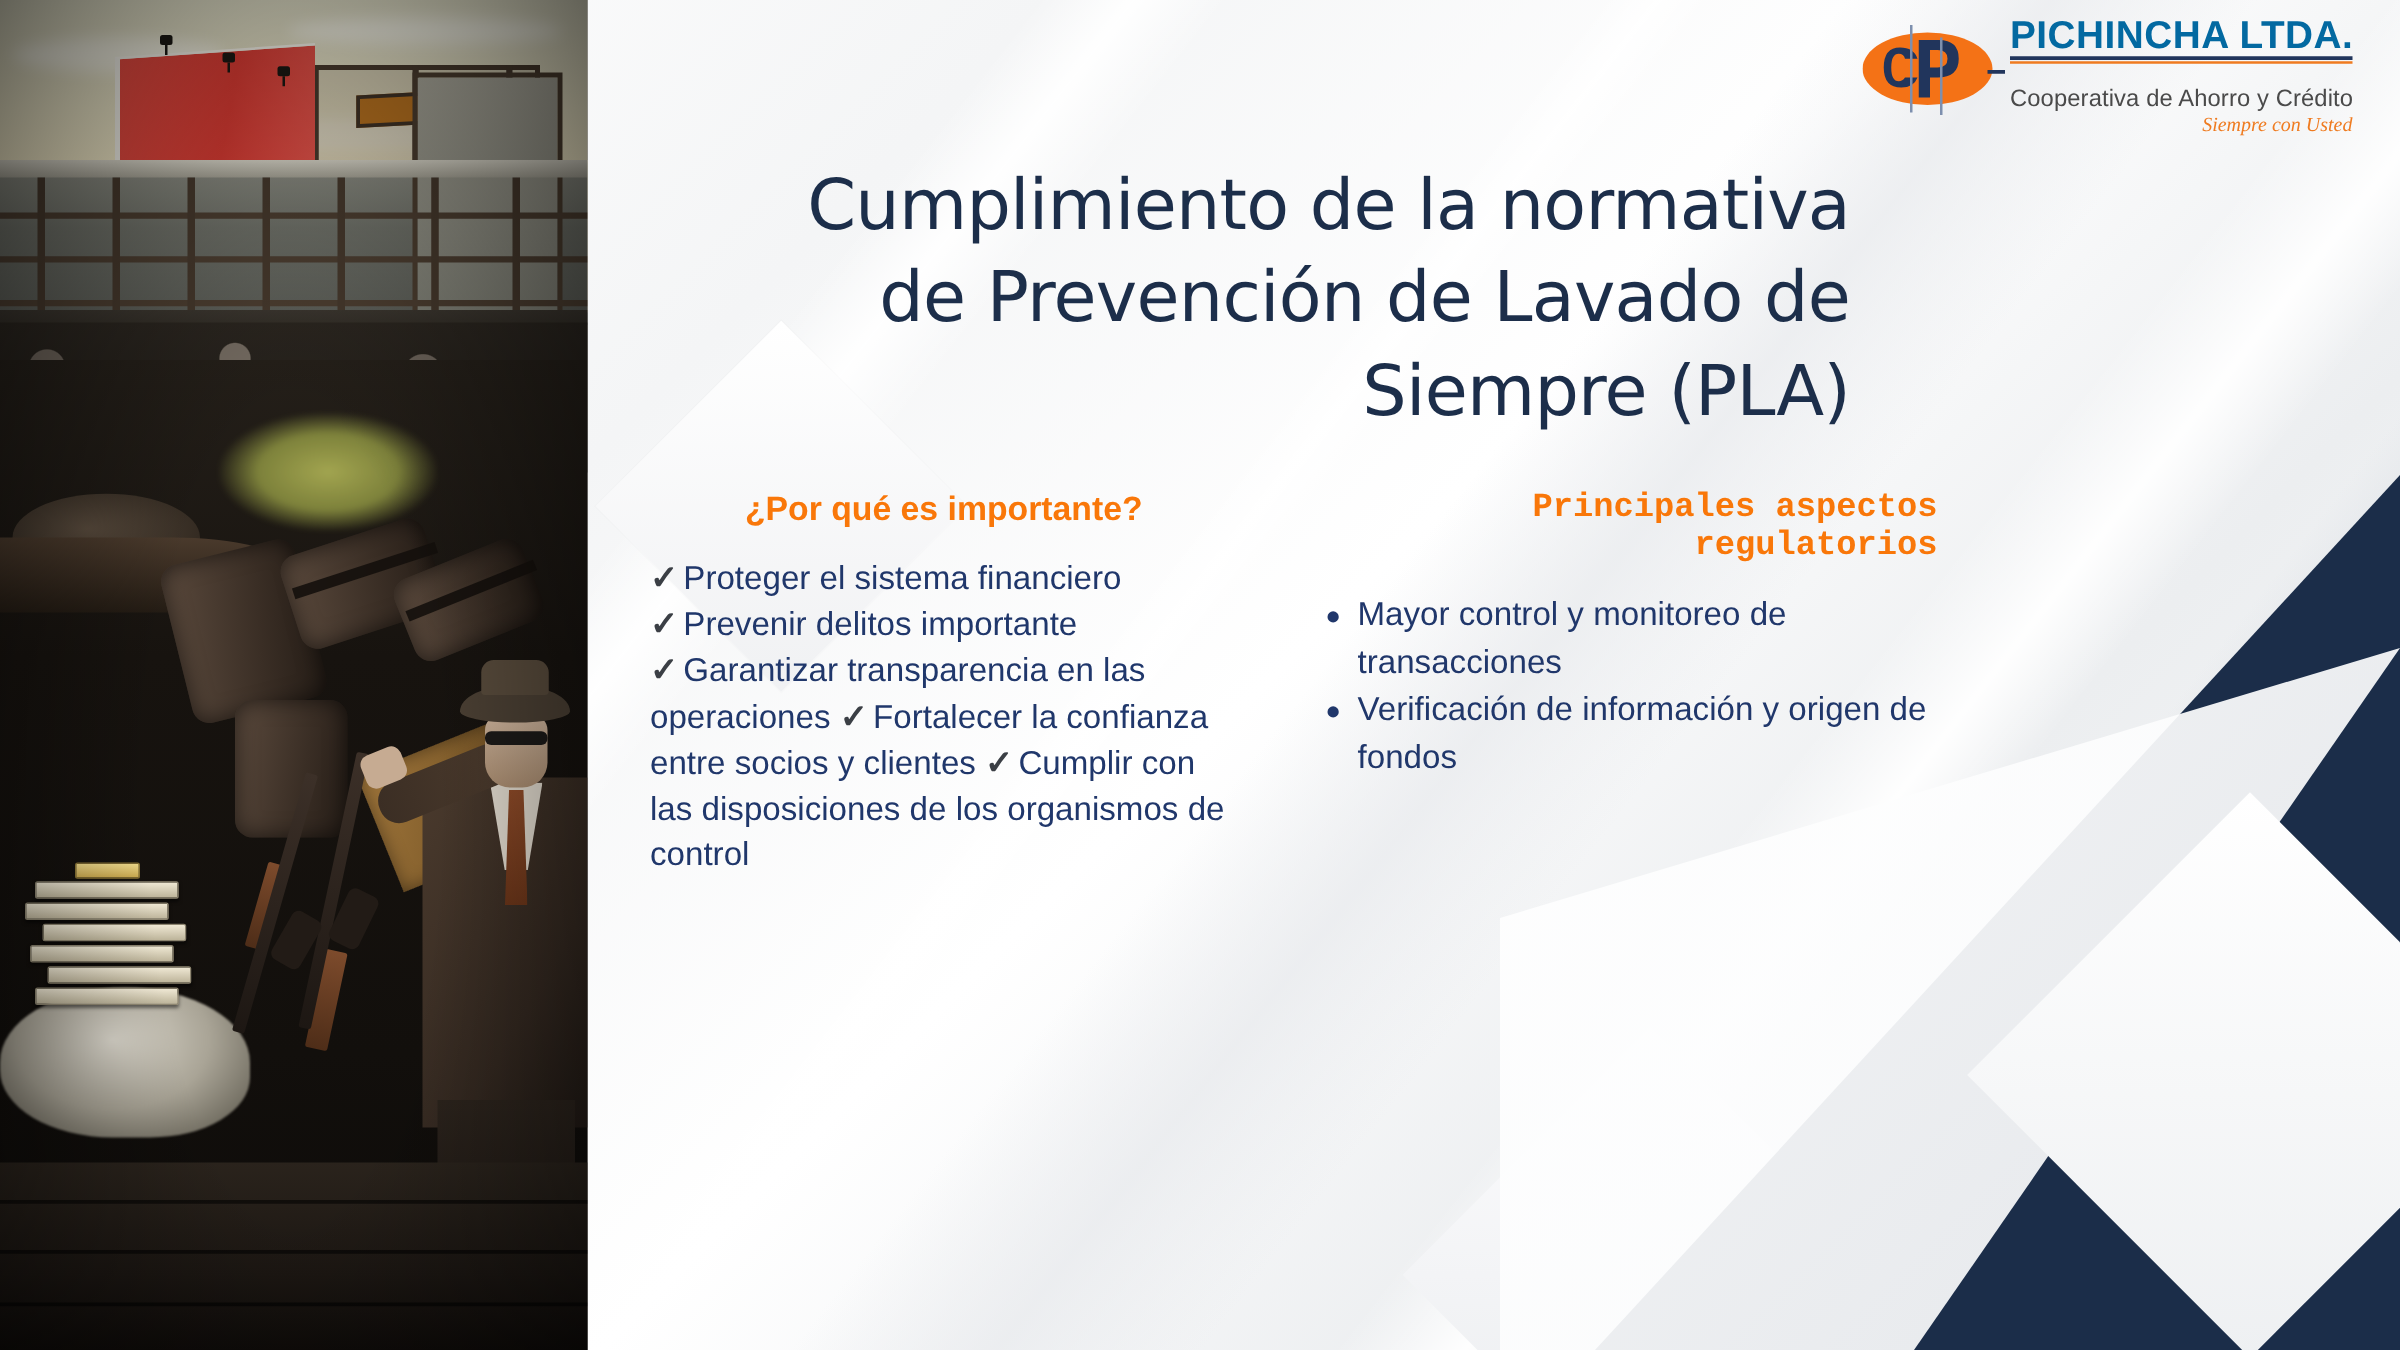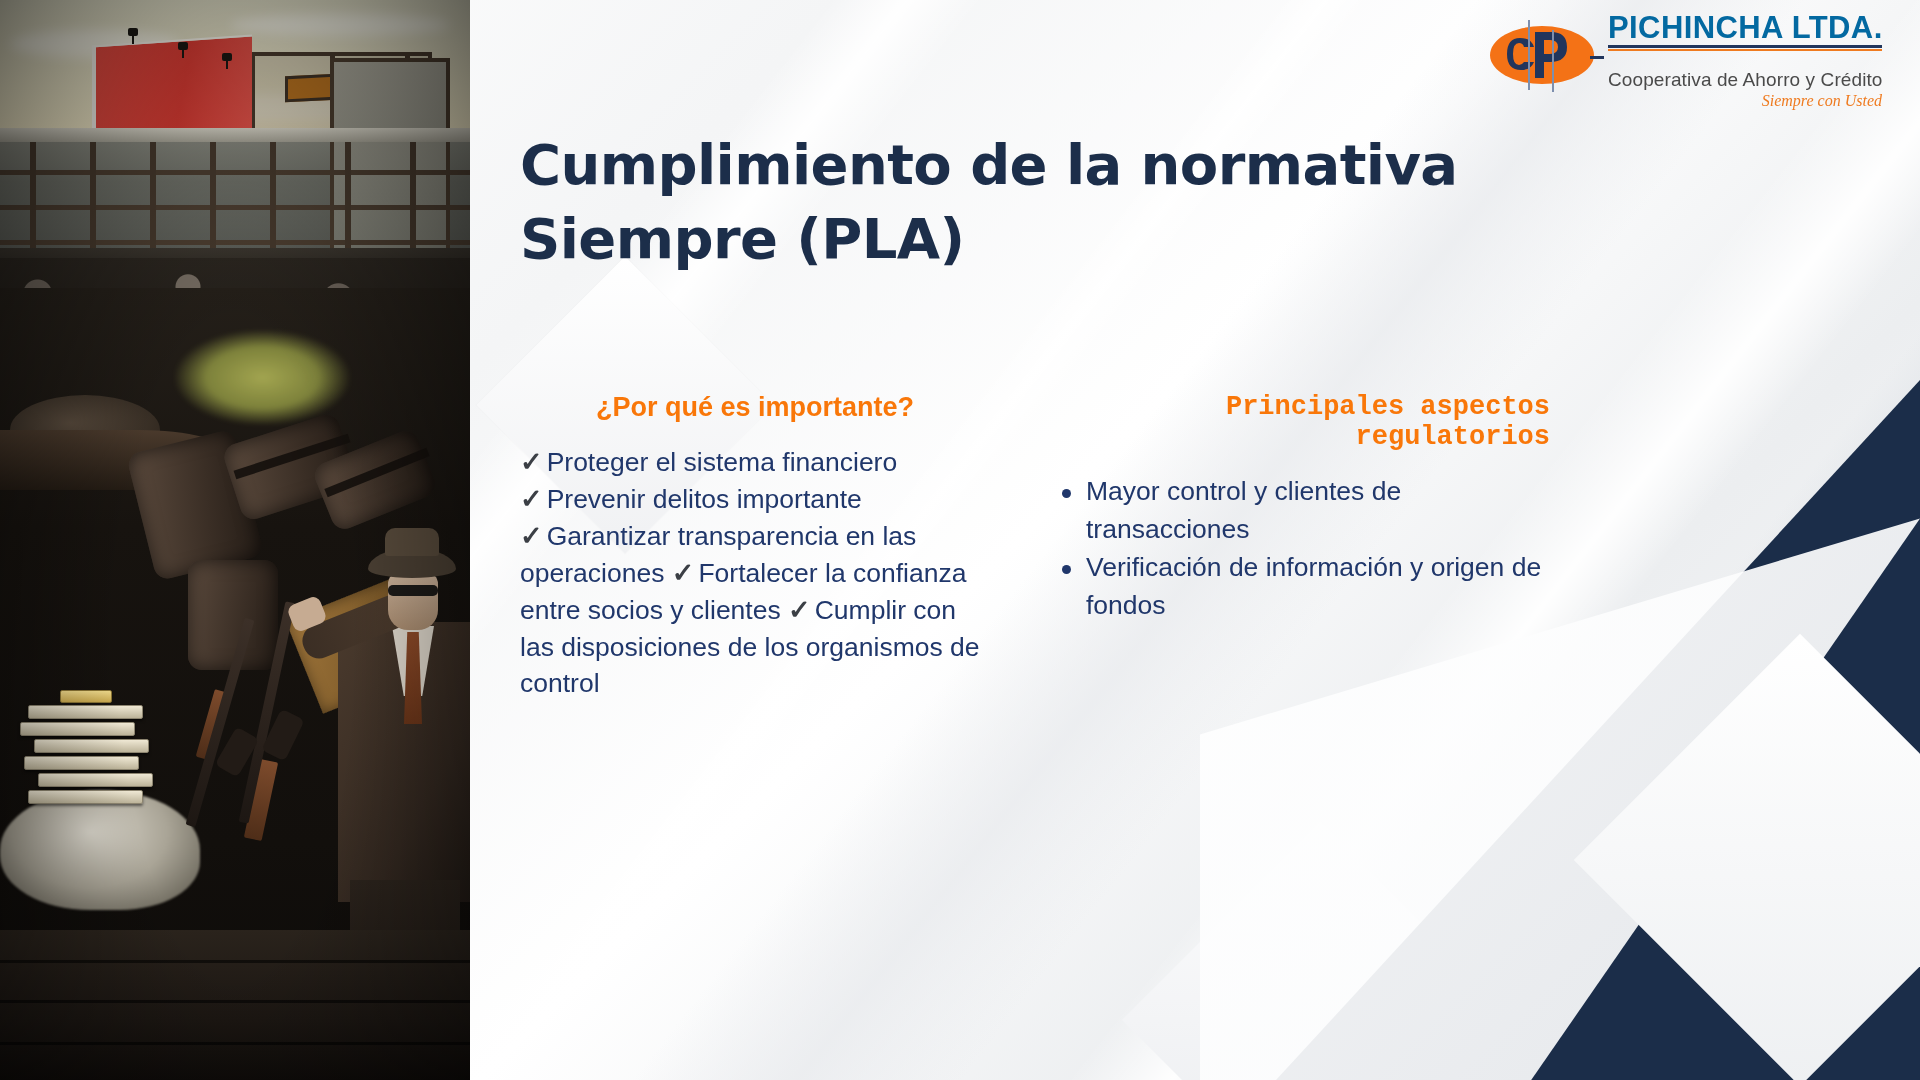--- a/index.html
+++ b/index.html
@@ -350,24 +350,24 @@
   .logo-tag {
     font-size:16px; color:#ef7b20; text-align:right;
     font-style:italic; margin-top:1px;
     font-family:"Liberation Serif", serif;
   }
 
   
   .title {
     position:absolute; left:520px; top:128px;
     width:960px;
-    text-align:left;
+    text-align:right;
     color:#1c2e4a;
     font-size:56px;
-    font-weight:bold;
+    font-weight:normal;
     line-height:1.33;
     letter-spacing:-.6px;
     font-family:"DejaVu Sans", sans-serif;
   }
 
   
   .col-left  { position:absolute; left:520px; top:392px; width:470px; }
   .col-right { position:absolute; left:1040px; top:392px; width:510px; }
 
   .col-head {
@@ -531,35 +531,36 @@
       <div class="logo-title">PICHINCHA  LTDA.</div>
       <div class="logo-rule-navy"></div>
       <div class="logo-rule-orange"></div>
       <div class="logo-sub">Cooperativa de Ahorro y Crédito</div>
       <div class="logo-tag">Siempre con Usted</div>
     </div>
   </div>
 
   <div class="title">
     <div>Cumplimiento de la normativa</div>
+    <div>de Prevención de Lavado de</div>
     <div>Siempre (PLA)</div>
   </div>
 
   <div class="col-left">
     <div class="col-head">¿Por qué es importante?</div>
     <div class="check-list">
       <span class="check-item"><span class="tick">✓</span><span>Proteger el sistema financiero</span></span><br>
       <span class="check-item"><span class="tick">✓</span><span>Prevenir delitos importante</span></span><br>
       <span class="check-item"><span class="tick">✓</span><span>Garantizar transparencia en las operaciones</span></span>
       <span class="check-item"><span class="tick">✓</span><span>Fortalecer la confianza entre socios y clientes</span></span>
       <span class="check-item"><span class="tick">✓</span><span>Cumplir con las disposiciones de los organismos de control</span></span>
     </div>
   </div>
 
   <div class="col-right">
     <div class="col-head">Principales aspectos regulatorios</div>
     <ul class="bullets">
-      <li>Mayor control y clientes de transacciones</li>
+      <li>Mayor control y monitoreo de transacciones</li>
       <li>Verificación de información y origen de fondos</li>
     </ul>
   </div>
 
 </div>
 
 </body></html>

